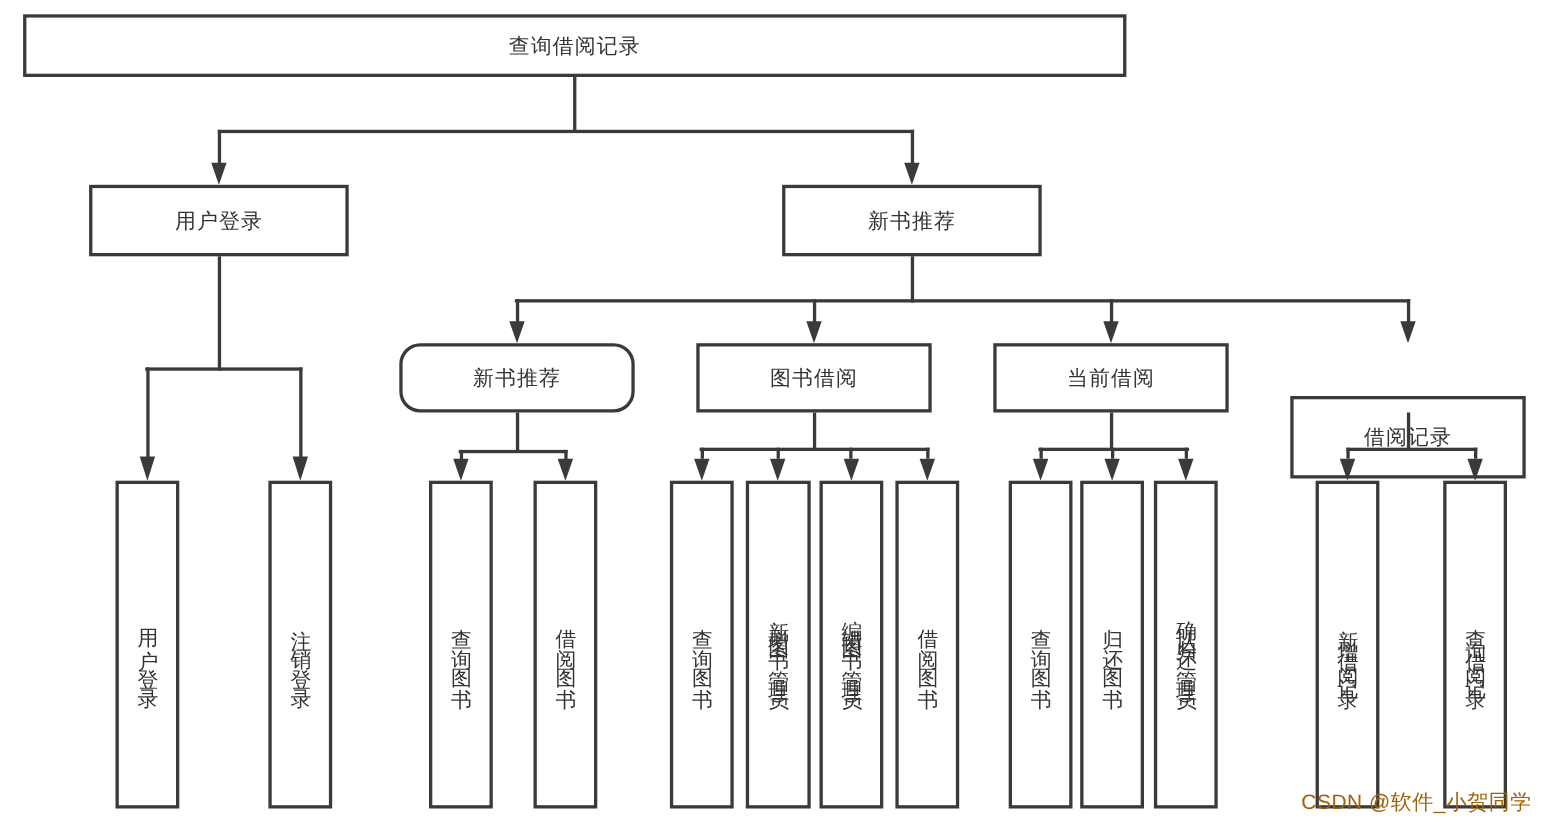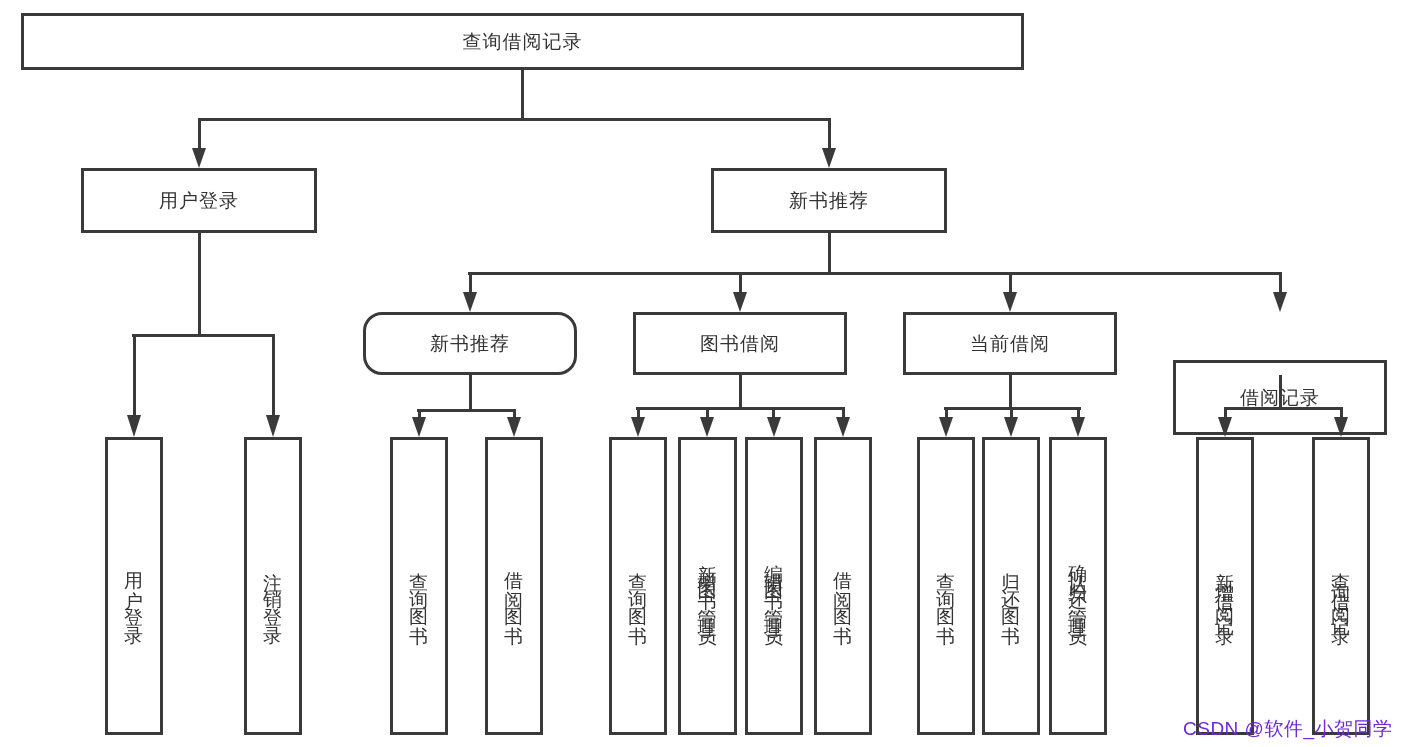--- a/index.html
+++ b/index.html
@@ -23,21 +23,21 @@
   .ls4{letter-spacing:18px;padding-top:14px;}
   .ls6{letter-spacing:11px;padding-top:8px;}
   .ls9{letter-spacing:9px;padding-top:6px;}
   
   .vl{position:absolute;width:3px;background:#3a3a3a;}
   .hl{position:absolute;height:3px;background:#3a3a3a;}
   .ah{position:absolute;width:0;height:0;border-left:7px solid transparent;
       border-right:7px solid transparent;border-top:20px solid #3a3a3a;}
   .ah-long{border-top-width:22px;}
   .watermark{
-    position:absolute;left:1183px;top:716px;font-size:19px;color:#6d28d9;
+    position:absolute;left:1183px;top:716px;font-size:19px;color:#a16207;
     letter-spacing:0.5px;white-space:nowrap;
   }
 </style>
 </head>
 <body>
 
 <div class="stage">
 
   <div class="box" style="left:21px;top:13px;width:1003px;height:57px;">
     <span>查询借阅记录</span>

